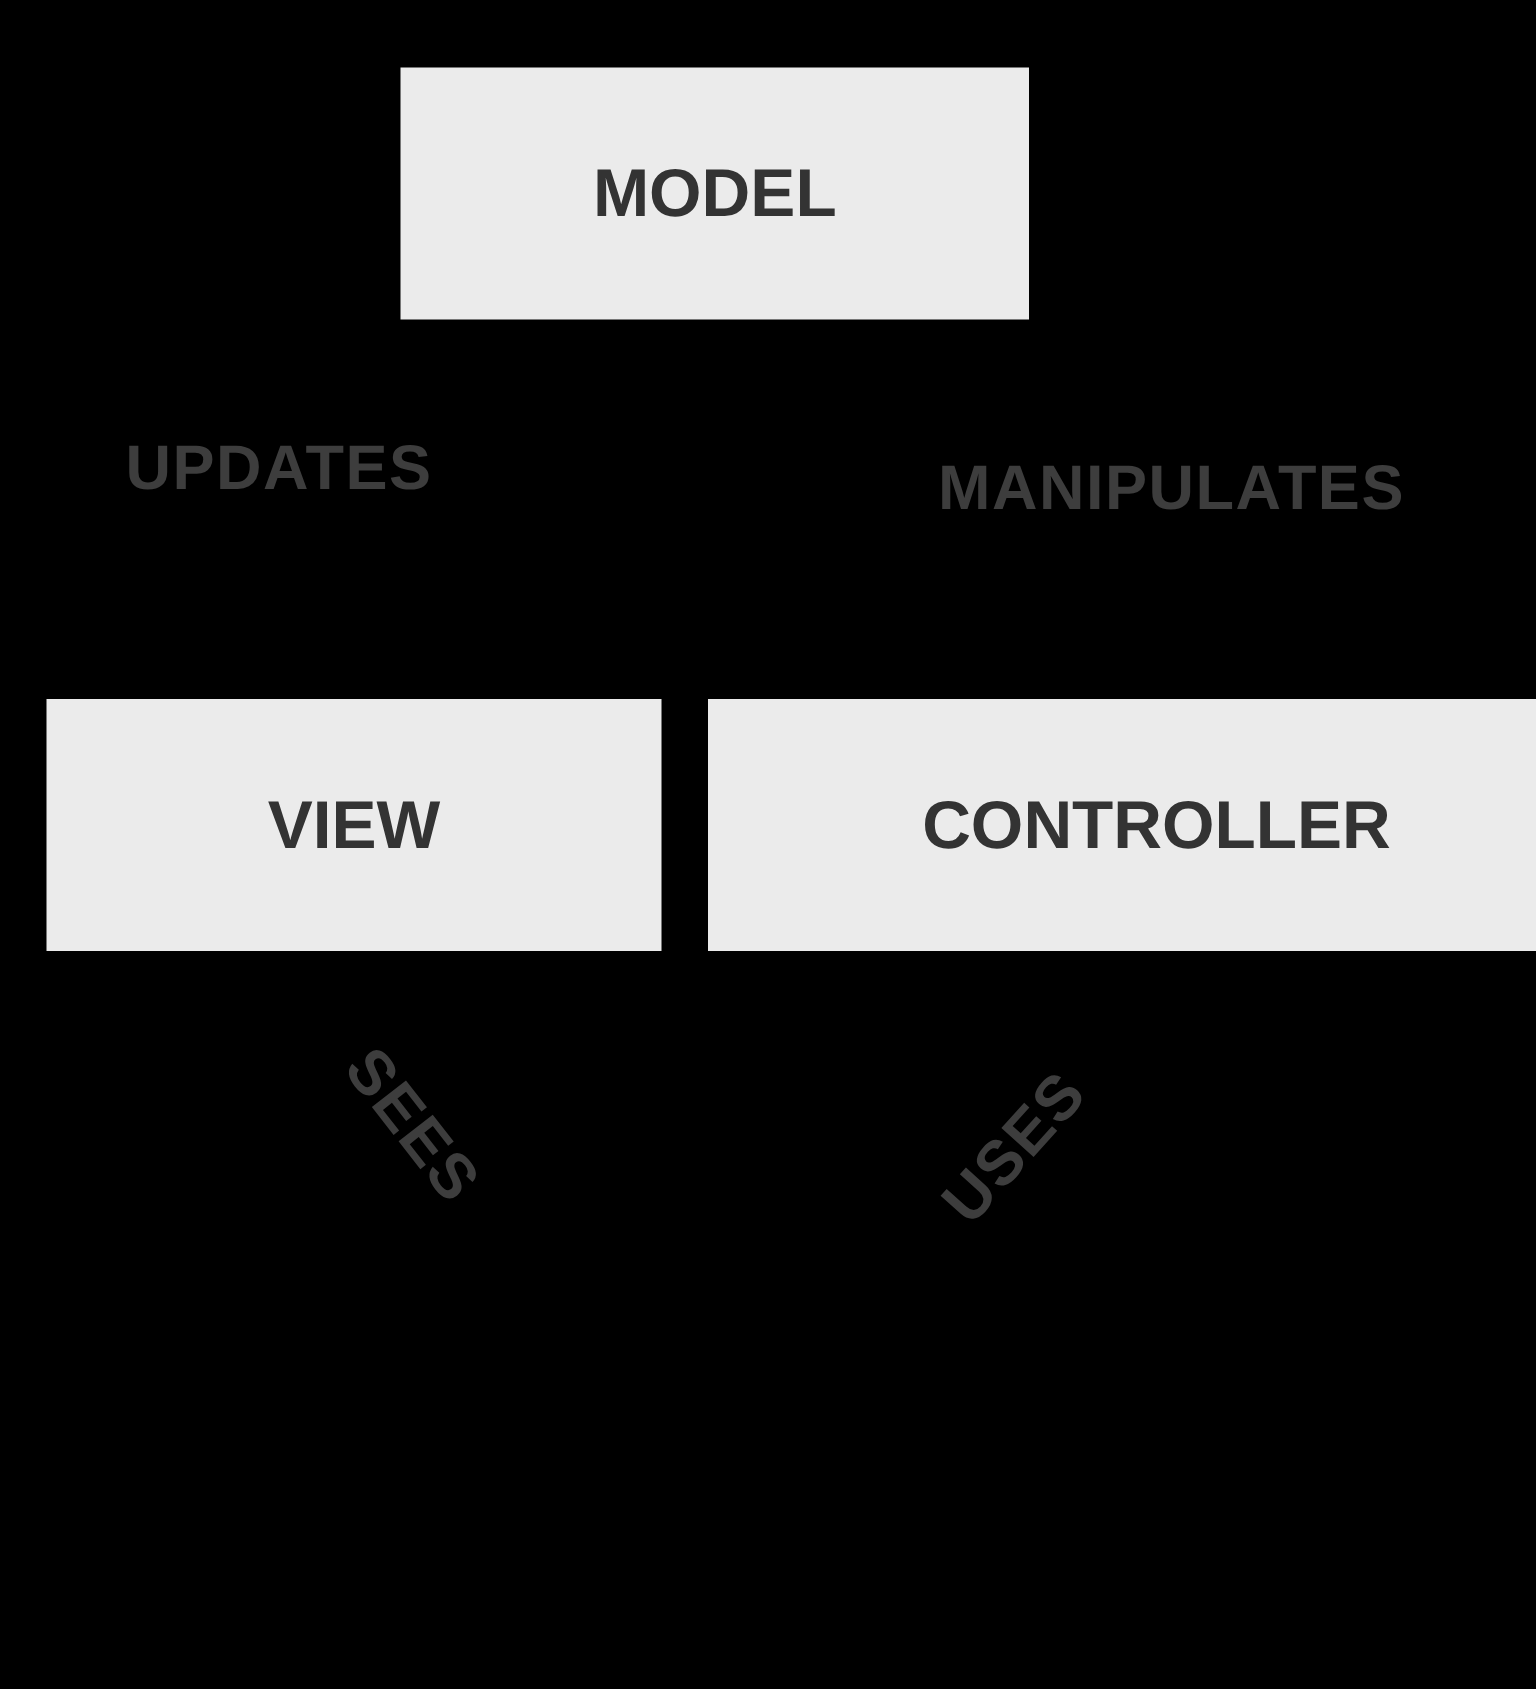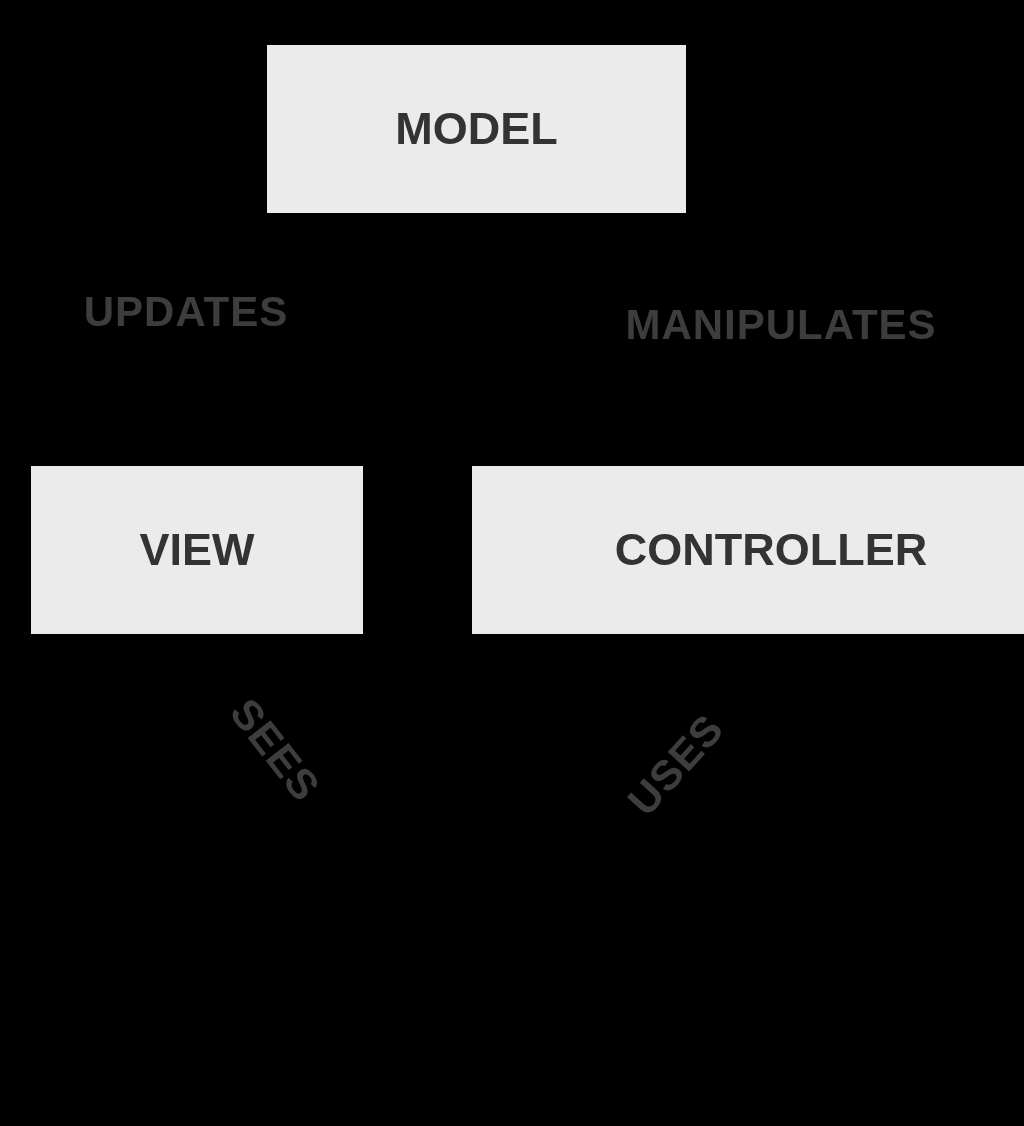--- a/index.html
+++ b/index.html
@@ -24,21 +24,21 @@
     background: var(--node_fill);
     color: var(--node_text);
     display: flex;
     align-items: center;
     justify-content: center;
     font-size: 45px;
     letter-spacing: 0px;
     user-select: none;
   }
   .node--model      { left: 267px; top: 45px;  width: 419px; height: 168px; }
-  .node--view       { left: 31px;  top: 466px; width: 332px; height: 168px; }
+  .node--view       { left: 31px;  top: 466px; width: 410px; height: 168px; }
   .node--controller { left: 472px; top: 466px; width: 598px; height: 168px; }
   .node--user {
     left: 355px; top: 833px; width: 247px; height: 247px;
     border-radius: 50%;
   }
   .edge-label {
     position: absolute;
     color: var(--edge_text);
     font-size: 42px;
     letter-spacing: 1px;

